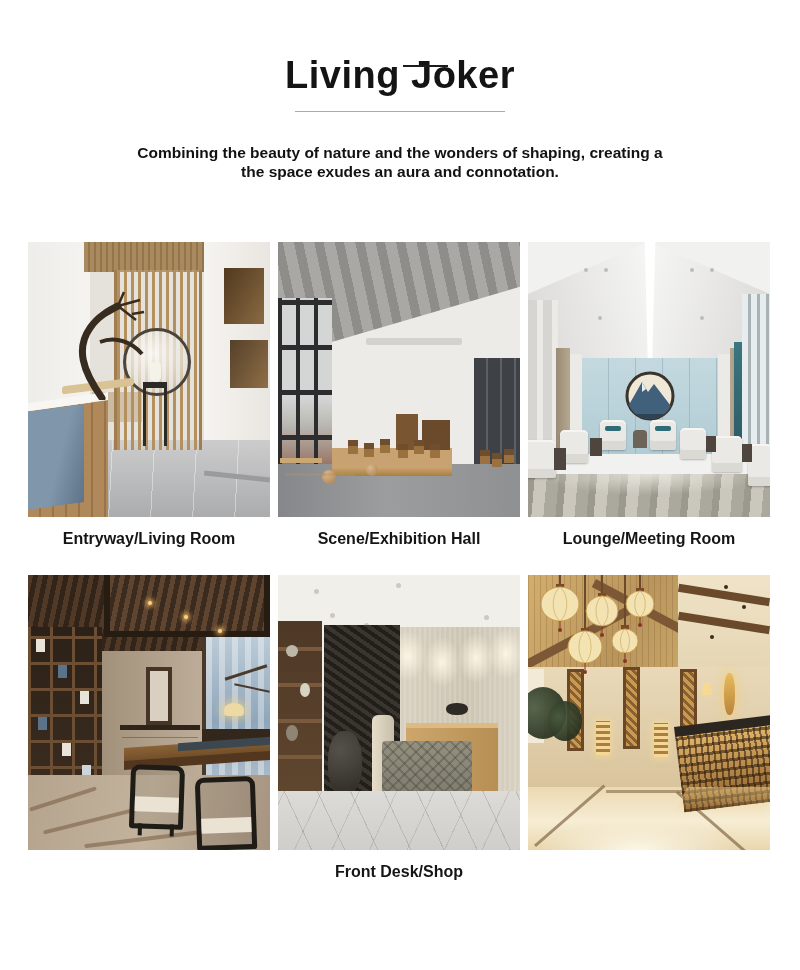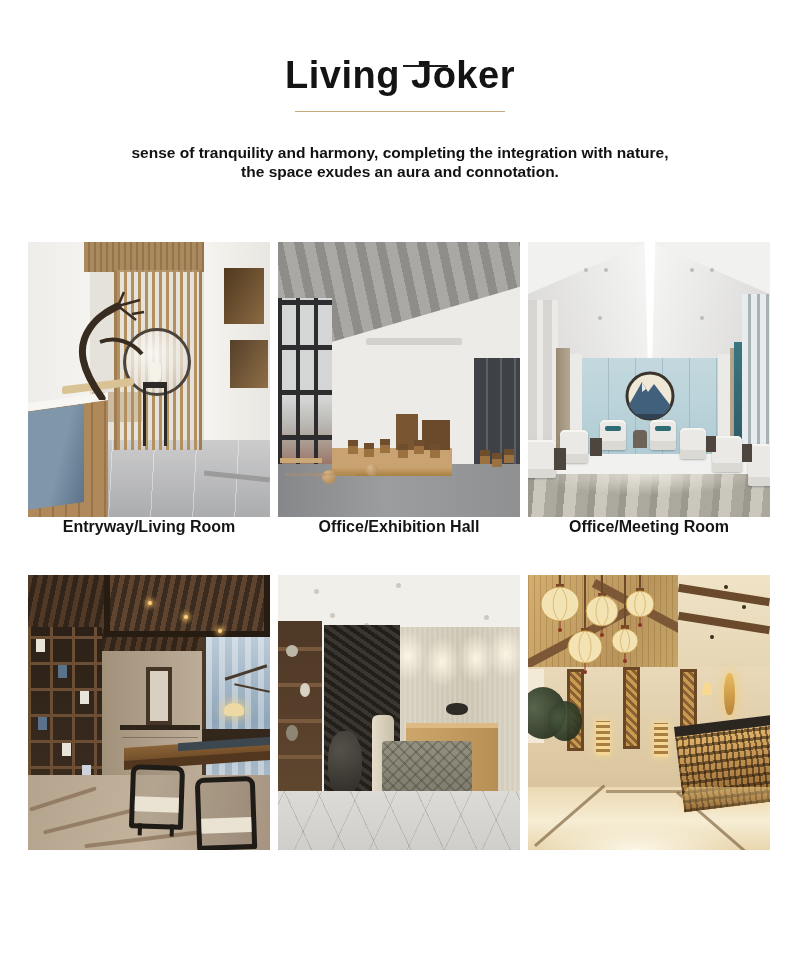--- a/index.html
+++ b/index.html
@@ -8,21 +8,21 @@
   .title{margin:50px 0 0;text-align:center;font-size:38px;line-height:50px;font-weight:700;
          color:#141414;letter-spacing:.5px;}
   .artifact{position:absolute;left:403px;top:65px;width:45px;height:2px;background:#1c1c1c;}
   .underline{width:210px;height:1px;background:#c3a87b;margin:11px auto 0;}
   .desc{margin:31px auto 0;text-align:center;font-size:15.5px;line-height:19px;font-weight:700;color:#121212;}
   .desc span{display:block;}
   .grid{position:absolute;left:28px;top:242px;width:744px;display:grid;
         grid-template-columns:repeat(3,242px);column-gap:8px;}
   figure.card{margin:0;width:242px;}
   .photo{position:relative;width:242px;height:275px;overflow:hidden;background:#e8e6e2;}
-  .caption{height:58px;box-sizing:border-box;padding-top:1px;display:flex;justify-content:center;
+  .caption{height:58px;box-sizing:border-box;padding-top:13px;display:flex;justify-content:center;
            font-size:16px;font-weight:700;color:#151515;}
   .ab{position:absolute;}
 
   
   .t1{background:#e9e6e1;}
   .t1-ceil{left:56px;top:0;width:122px;height:30px;background:repeating-linear-gradient(90deg,#a9895e 0 4px,#93744b 4px 6px);}
   .t1-wallL{left:0;top:0;width:62px;height:205px;background:linear-gradient(90deg,#efede9,#f5f3f0);}
   .t1-back{left:62px;top:28px;width:116px;height:178px;background:#e5e2dc;}
   .t1-backfurn{left:64px;top:150px;width:50px;height:30px;background:#b79a72;opacity:.55;}
   .t1-screen{left:86px;top:28px;width:82px;height:180px;border-left:3px solid #a07e52;border-right:3px solid #a07e52;
@@ -195,21 +195,21 @@
 </head>
 <body>
 
 <div class="page">
 
   <h1 class="title">Living Joker</h1>
   <div class="artifact"></div>
   <div class="underline"></div>
 
   <p class="desc">
-    <span>sense of tranquility and harmony, completing the integration with nature,</span>
+    <span>Combining the beauty of nature and the wonders of shaping, creating a</span>
     <span>the space exudes an aura and connotation.</span>
   </p>
 
   <div class="grid">
 
     <figure class="card">
       <div class="photo t1">
         <div class="ab t1-wallL"></div>
         <div class="ab t1-back"></div>
         <div class="ab t1-backfurn"></div>
@@ -251,21 +251,21 @@
         <div class="ch" style="left:120px;top:202px;"></div>
         <div class="ch" style="left:136px;top:198px;"></div>
         <div class="ch" style="left:152px;top:202px;"></div>
         <div class="ch" style="left:202px;top:208px;"></div>
         <div class="ch" style="left:214px;top:211px;"></div>
         <div class="ch" style="left:226px;top:207px;"></div>
         <div class="ball" style="left:44px;top:228px;width:14px;height:14px;"></div>
         <div class="ball" style="left:88px;top:222px;width:12px;height:12px;"></div>
         <div class="ab t2-table"></div>
       </div>
-      <figcaption class="caption">Office/Exhibition Hall</figcaption>
+      <figcaption class="caption">Scene/Exhibition Hall</figcaption>
     </figure>
 
     <figure class="card">
       <div class="photo t3">
         <div class="ab t3-slopeL"></div>
         <div class="ab t3-slopeR"></div>
         <div class="ab t3-strip"></div>
         <div class="spot" style="left:56px;top:26px;"></div>
         <div class="spot" style="left:76px;top:26px;"></div>
         <div class="spot" style="left:162px;top:26px;"></div>
@@ -302,21 +302,21 @@
         <div class="ach" style="left:32px;top:188px;width:28px;height:33px;"></div>
         <div class="ach" style="left:-4px;top:198px;width:32px;height:38px;"></div>
         <div class="cube" style="left:62px;top:196px;width:12px;height:18px;"></div>
         <div class="cube" style="left:26px;top:206px;width:12px;height:22px;"></div>
         <div class="ach" style="left:152px;top:186px;width:26px;height:31px;"></div>
         <div class="ach" style="left:184px;top:194px;width:30px;height:36px;"></div>
         <div class="ach" style="left:220px;top:202px;width:24px;height:42px;"></div>
         <div class="cube" style="left:178px;top:194px;width:10px;height:16px;"></div>
         <div class="cube" style="left:214px;top:202px;width:10px;height:18px;"></div>
       </div>
-      <figcaption class="caption">Office/Meeting Room</figcaption>
+      <figcaption class="caption">Lounge/Meeting Room</figcaption>
     </figure>
 
     <figure class="card">
       <div class="photo t4">
         <div class="ab t4-ceil"></div>
         <div class="ab t4-ceil2"></div>
         <div class="dlight" style="left:120px;top:26px;"></div>
         <div class="dlight" style="left:156px;top:40px;"></div>
         <div class="dlight" style="left:190px;top:54px;"></div>
         <div class="ab t4-cove"></div>
@@ -371,20 +371,21 @@
         <div class="item" style="left:22px;top:108px;width:10px;height:14px;background:#d8d2c2;"></div>
         <div class="item" style="left:8px;top:150px;width:12px;height:16px;background:#8f8574;"></div>
         <div class="ab t5-vase"></div>
         <div class="ab t5-stat1"></div>
         <div class="ab t5-stat2"></div>
         <div class="ab t5-desk"></div>
         <div class="item" style="left:168px;top:128px;width:22px;height:12px;background:#2e2b26;border-radius:45%;"></div>
         <div class="ab t5-bench"></div>
         <div class="ab t5-floor"></div>
       </div>
+      <figcaption class="caption">Front Desk/Shop</figcaption>
     </figure>
 
     <figure class="card">
       <div class="photo t6">
         <div class="ab t6-ceilL"></div>
         <div class="ab t6-beam1"></div>
         <div class="ab t6-beam2"></div>
         <div class="ab t6-ceilR"></div>
         <div class="ab t6-rb1"></div>
         <div class="ab t6-rb2"></div>

